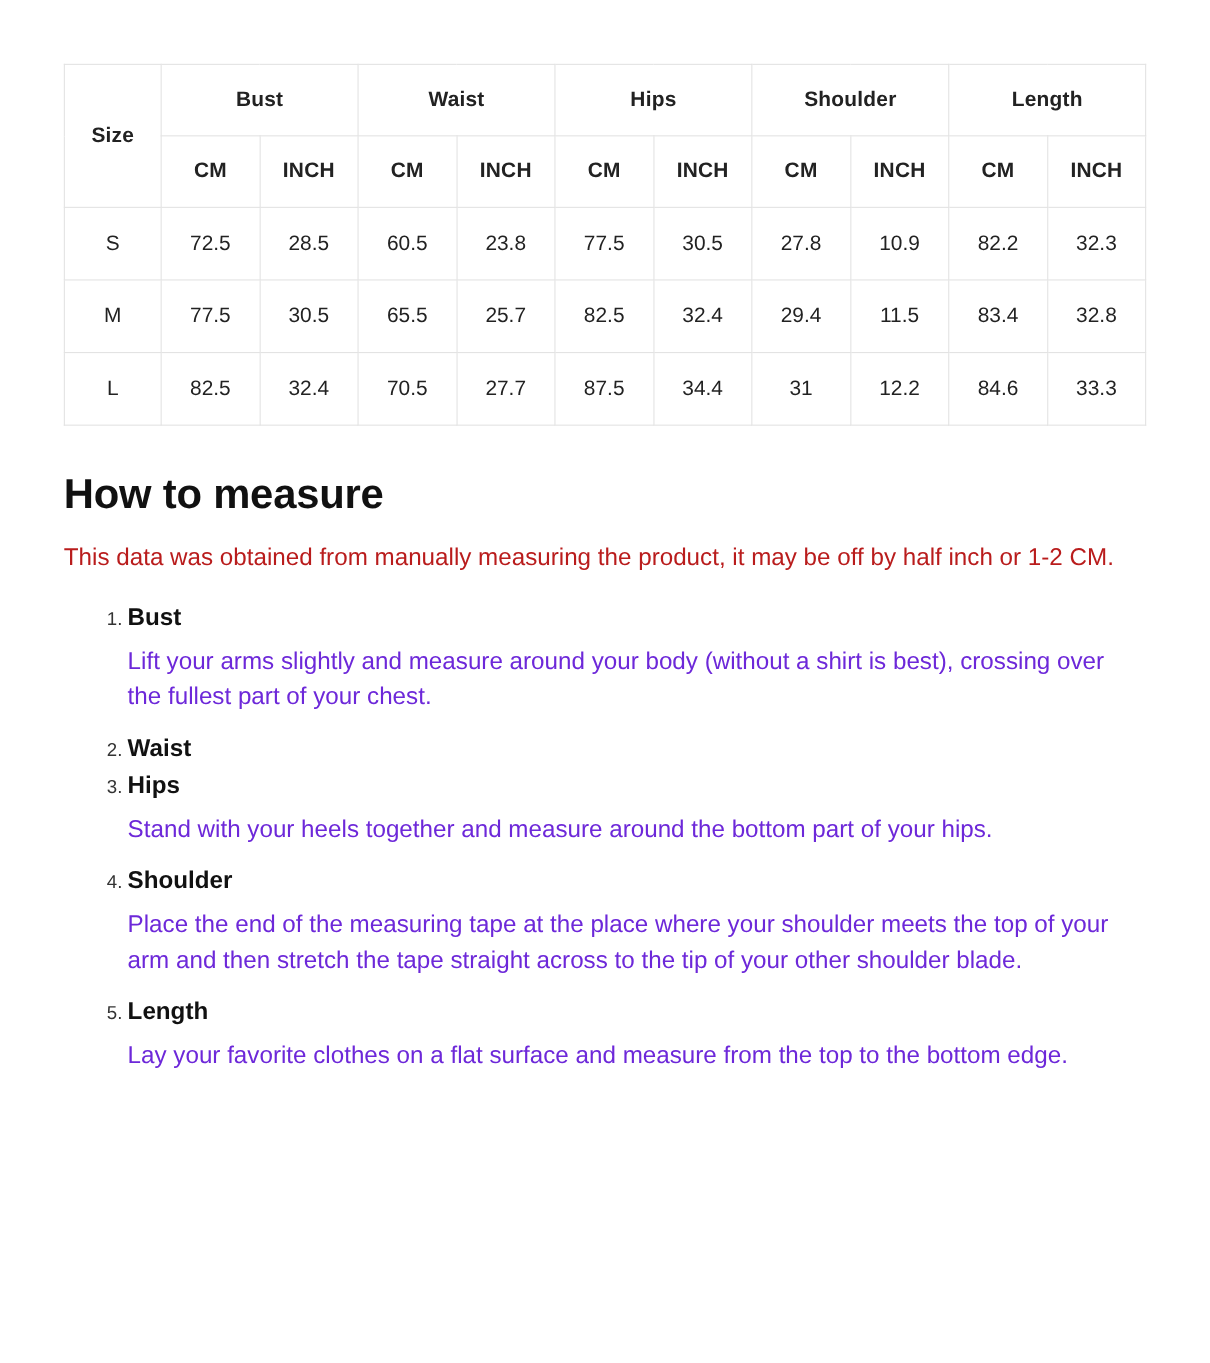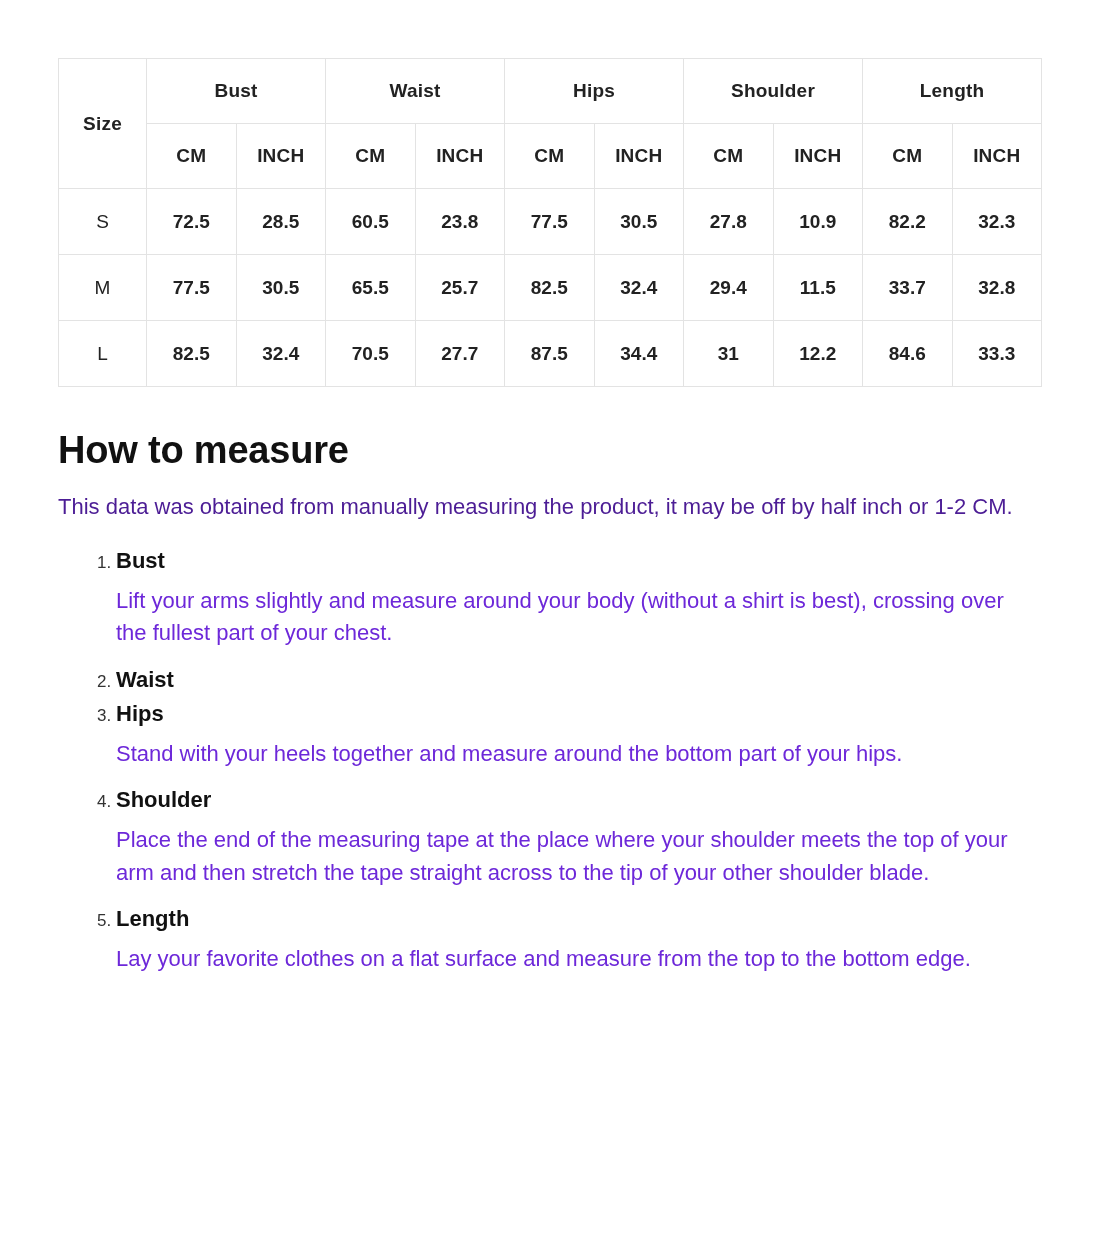--- a/index.html
+++ b/index.html
@@ -52,38 +52,38 @@
     font-size: 19px;
     font-weight: bold;
   }
   td.size-cell {
     height: 63px;
     font-size: 19px;
     font-weight: normal;
   }
   td.val-cell {
     height: 63px;
-    font-weight: bold;
+    font-weight: normal;
   }
   col.unit-col { width: 89.5px; }
 
   
   h2.section-title {
     font-size: 38px;
     font-weight: bold;
     margin: 42px 0 0 0;
     letter-spacing: -0.2px;
     color: #111;
   }
   p.intro {
     font-size: 22px;
     line-height: 1.5;
     margin: 18px 0 0 0;
     max-width: 975px;
-    color: #4c1d95;
+    color: #b91c1c;
   }
   ol.measure-list {
     margin: 22px 0 0 0;
     padding-left: 58px;
     font-size: 16px;
   }
   ol.measure-list > li {
     margin-bottom: 2px;
     color: #333;
   }
@@ -167,21 +167,21 @@
       <tr>
         <td class="size-cell">M</td>
         <td class="val-cell">77.5</td>
         <td class="val-cell">30.5</td>
         <td class="val-cell">65.5</td>
         <td class="val-cell">25.7</td>
         <td class="val-cell">82.5</td>
         <td class="val-cell">32.4</td>
         <td class="val-cell">29.4</td>
         <td class="val-cell">11.5</td>
-        <td class="val-cell">33.7</td>
+        <td class="val-cell">83.4</td>
         <td class="val-cell">32.8</td>
       </tr>
       <tr>
         <td class="size-cell">L</td>
         <td class="val-cell">82.5</td>
         <td class="val-cell">32.4</td>
         <td class="val-cell">70.5</td>
         <td class="val-cell">27.7</td>
         <td class="val-cell">87.5</td>
         <td class="val-cell">34.4</td>

